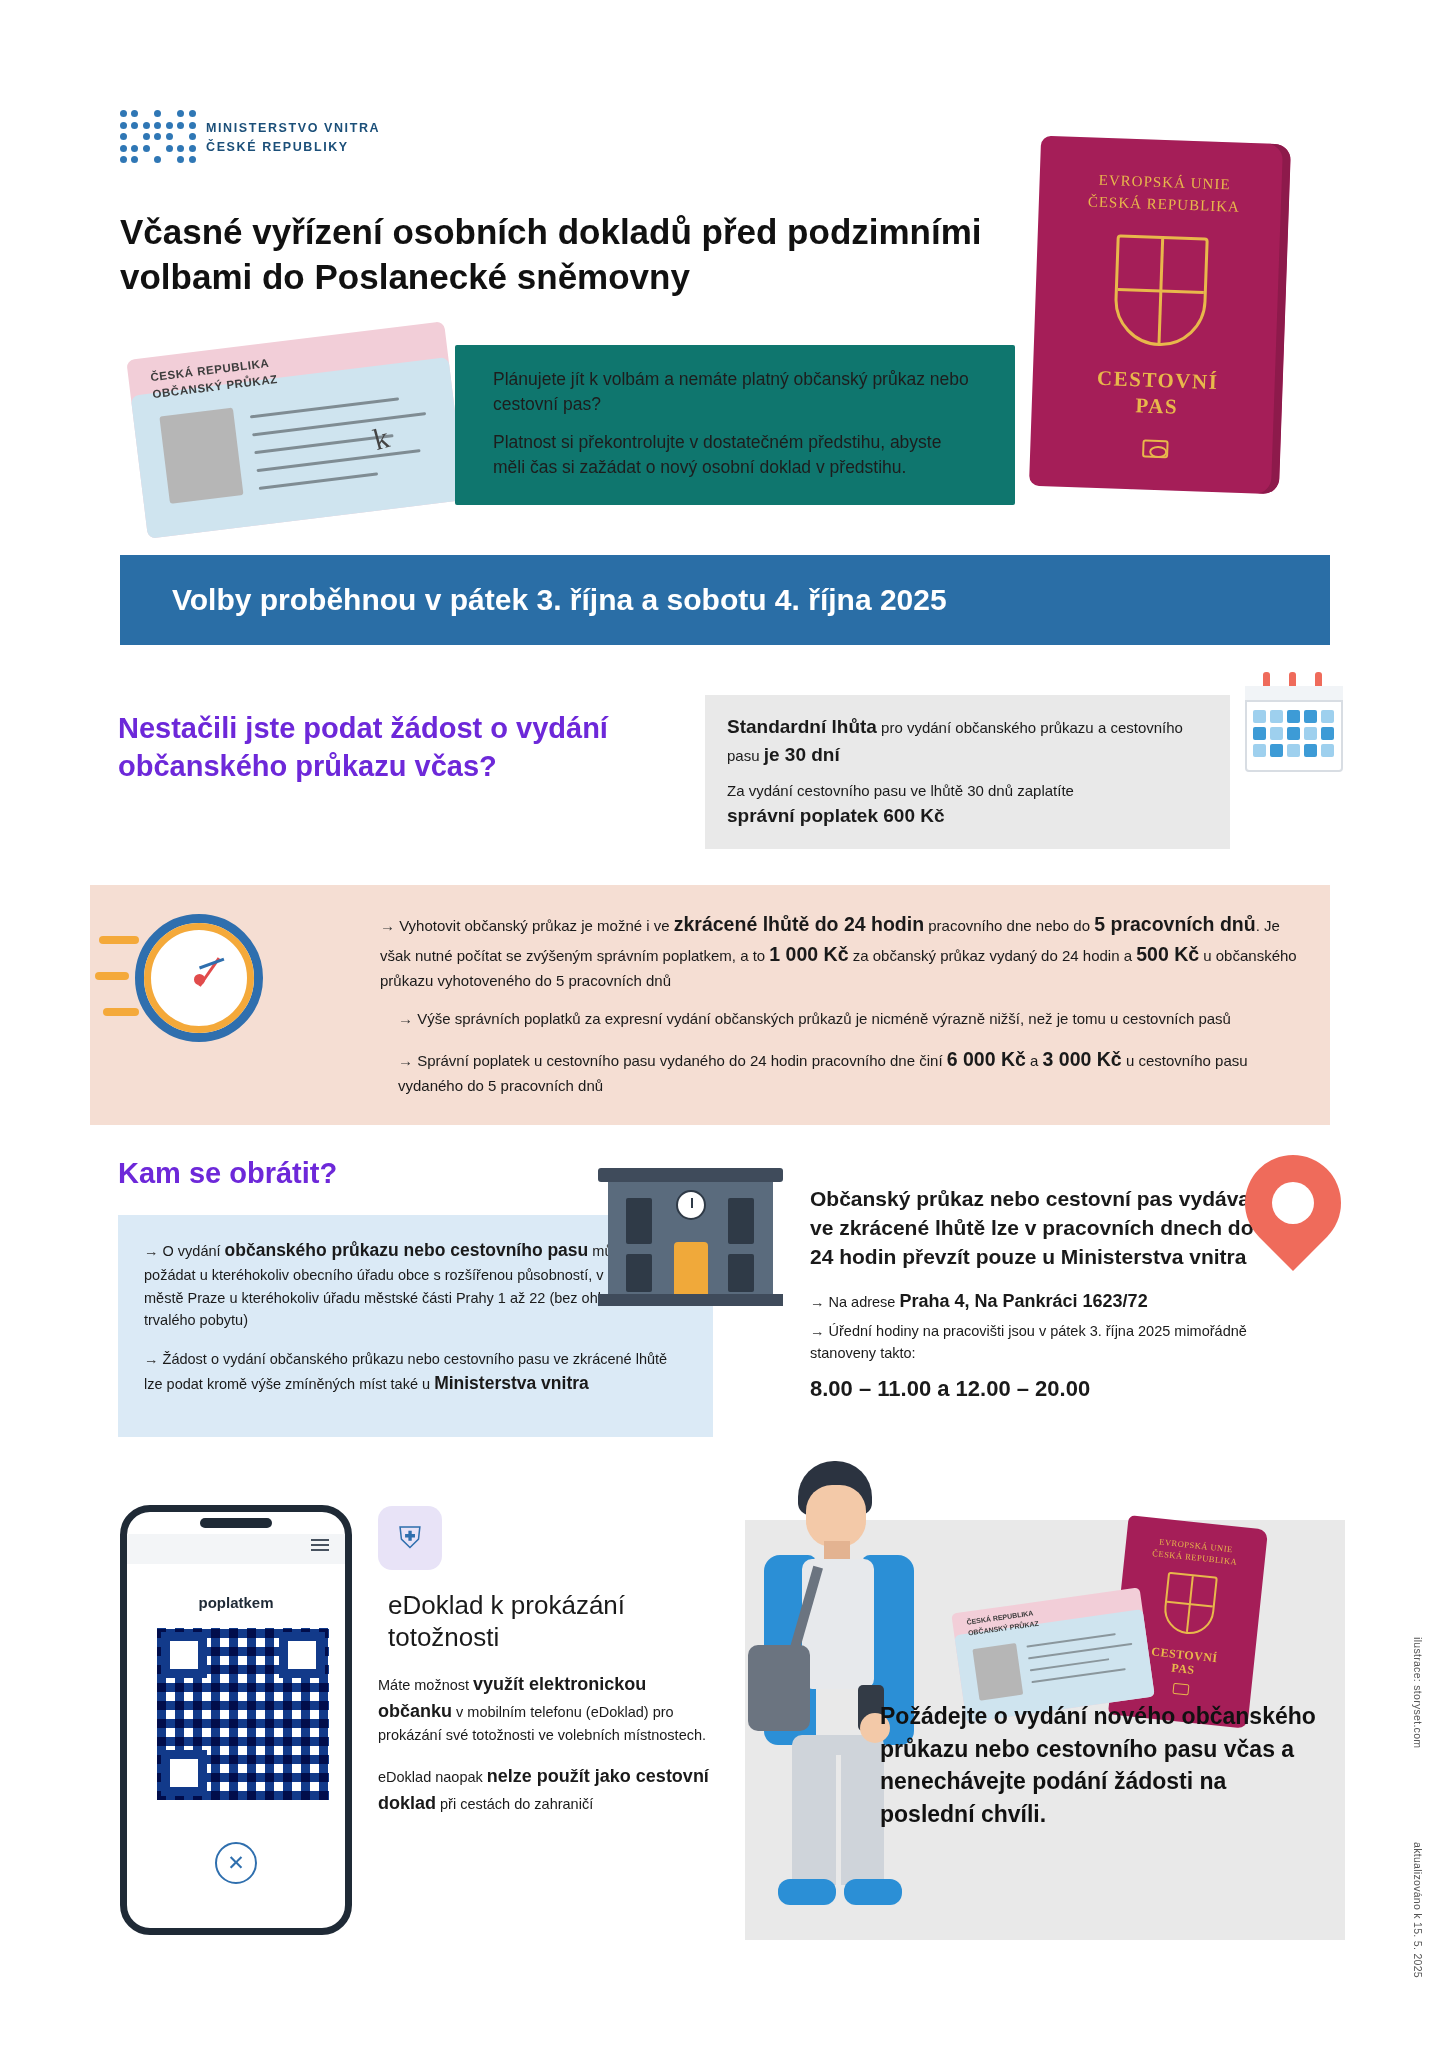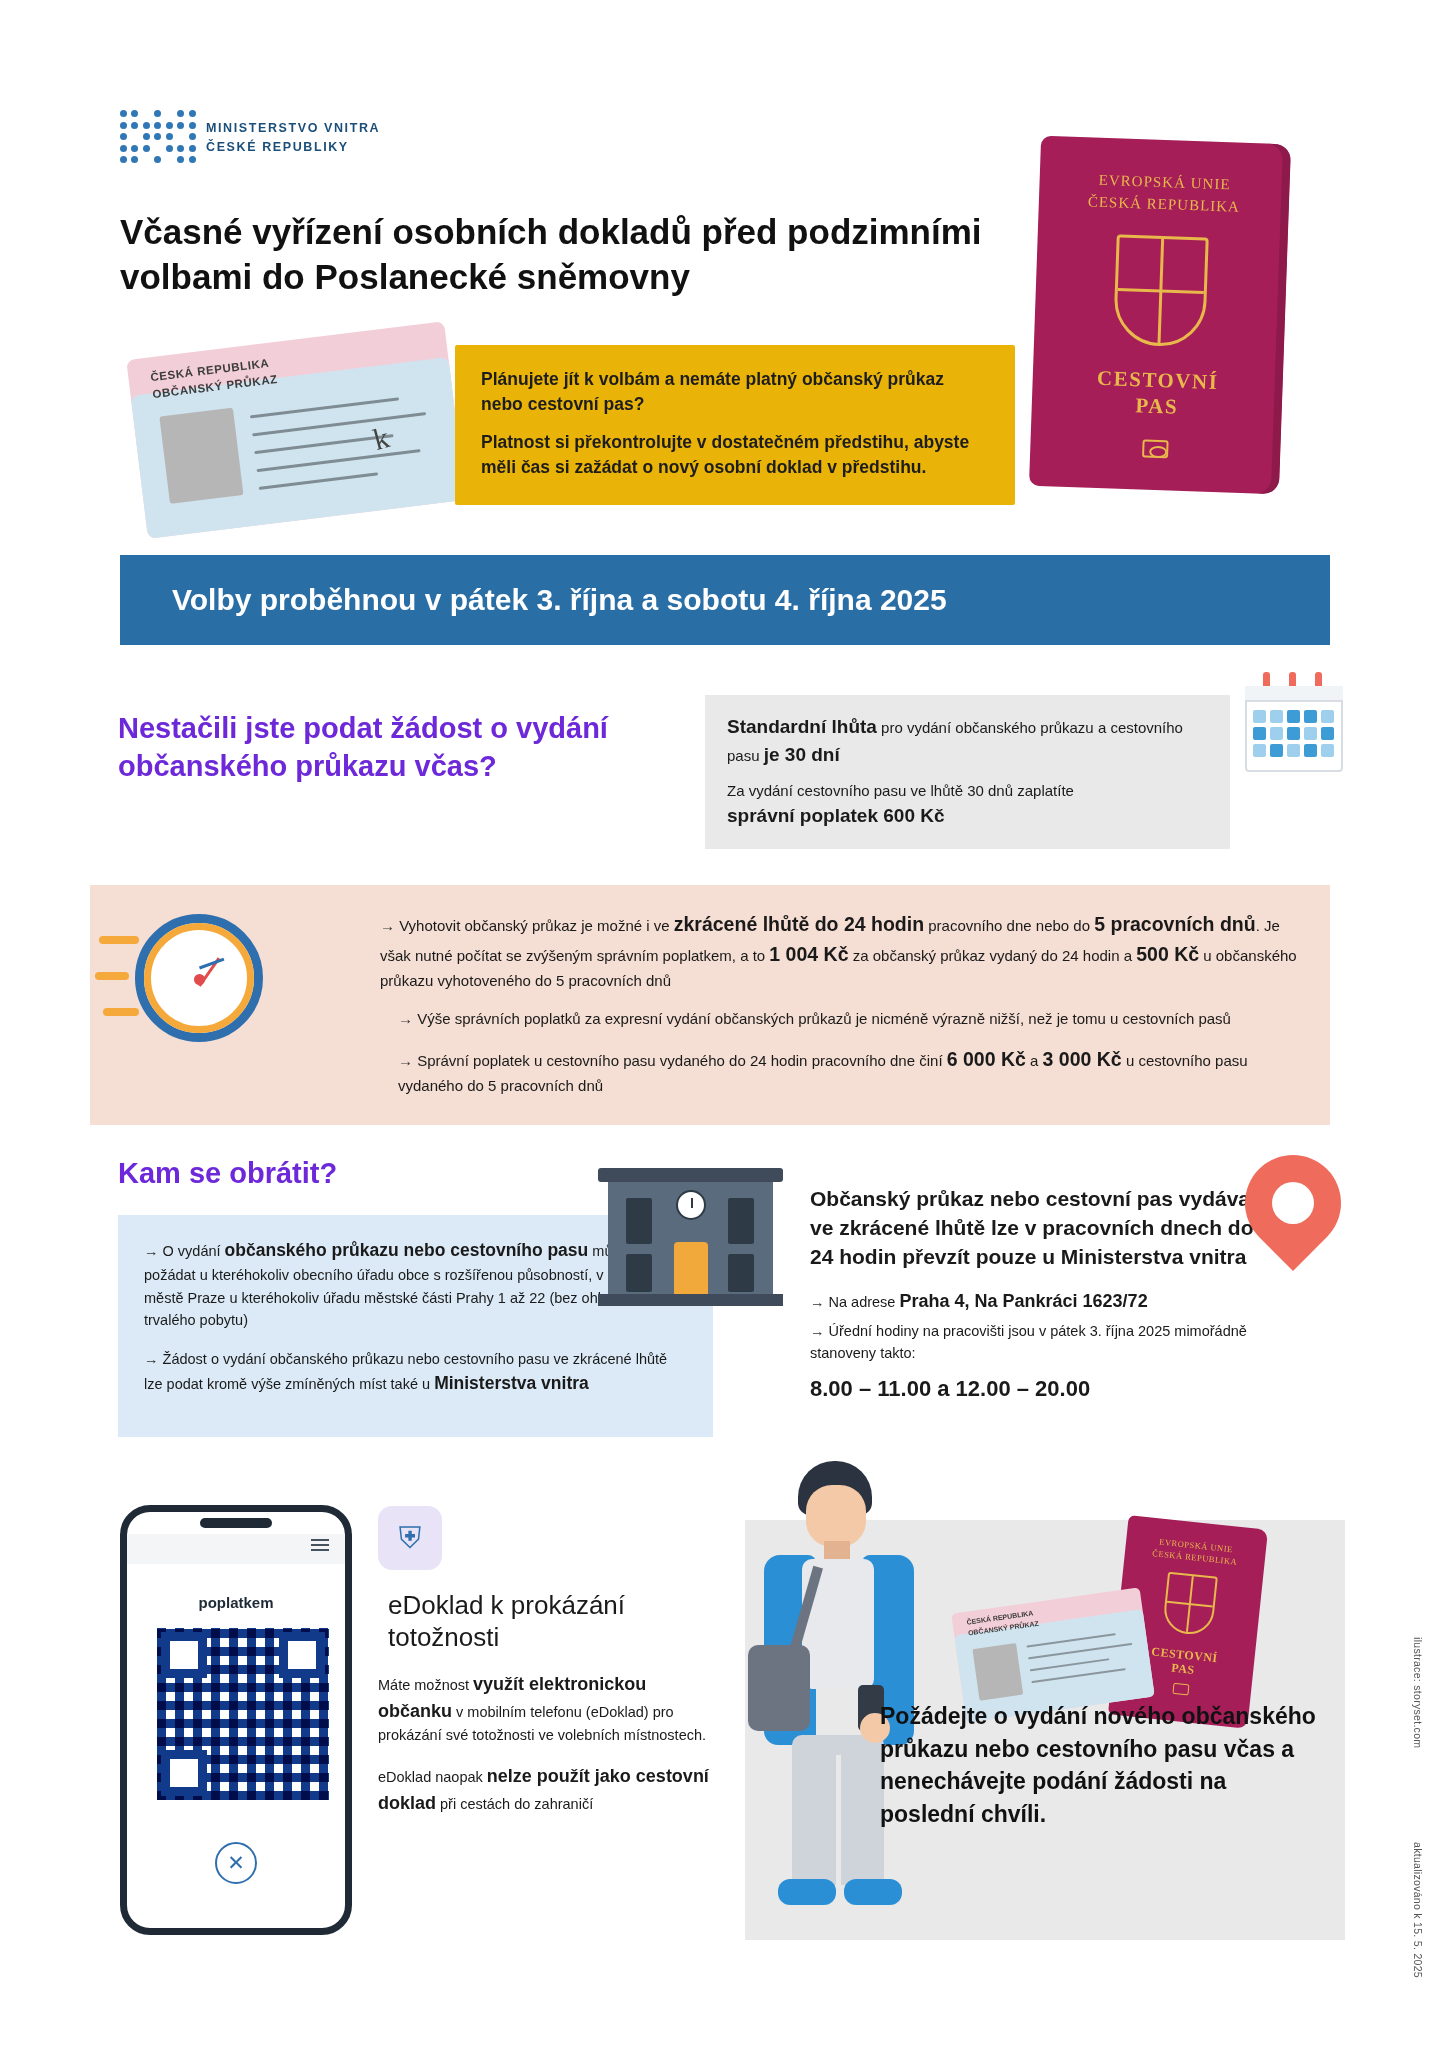--- a/index.html
+++ b/index.html
@@ -34,21 +34,21 @@
   .idcard .pinkstrip { position:absolute; inset:0; background:#f2ced8; border-radius:8px; }
   .idcard .bluebody { position:absolute; left:0; top:36px; right:0; bottom:0; background:#cfe4ef; border-radius:8px; }
   .idcard .photo { position:absolute; left:26px; top:60px; width:74px; height:88px; background:#b6b6b6; border-radius:3px; }
   .idcard .ln { position:absolute; left:116px; height:3px; background:#7f8c93; border-radius:2px; }
   .idcard .cap { position:absolute; left:22px; top:12px; font-size:11.5px; font-weight:700; color:#3c3c3c; letter-spacing:.6px; line-height:1.5; }
   .idcard .sig { position:absolute; left:236px; top:92px; font-size:30px; color:#444; transform:rotate(-8deg); font-family:"Liberation Serif", serif; }
 
   
   .intro {
     position:absolute; left:455px; top:345px; width:560px; min-height:160px;
-    background:#eab308; padding:22px 26px; border-radius:2px;font-weight:bold;
+    background:#0f766e; padding:22px 38px; border-radius:2px;
   }
   .intro p { margin:0 0 14px 0; font-size:17.5px; line-height:1.4; color:#1d1d1d; }
   .intro p:last-child { margin-bottom:0; }
 
   
   .passport {
     position:absolute; left:1035px; top:140px; width:250px; height:350px;
     background:#a51e58; border-radius:10px 16px 16px 10px;
     box-shadow: -8px 0 0 0 #8d1a4b inset;
     transform: rotate(2deg);
@@ -332,21 +332,21 @@
         <i class="lt"></i>
         <i></i>
         <i class="lt"></i>
     </div>
   </div>
 
   <div class="expedite">
     <div class="txt">
       <p>
         <span class="arrow">→</span>
-        <span>Vyhotovit občanský průkaz je možné i ve </span><b>zkrácené lhůtě do 24 hodin</b><span> pracovního dne nebo do </span><b>5 pracovních dnů</b><span>. Je však nutné počítat se zvýšeným správním poplatkem, a to </span><b>1 004 Kč</b><span> za občanský průkaz vydaný do 24 hodin a </span><b>500 Kč</b><span> u občanského průkazu vyhotoveného do 5 pracovních dnů</span>
+        <span>Vyhotovit občanský průkaz je možné i ve </span><b>zkrácené lhůtě do 24 hodin</b><span> pracovního dne nebo do </span><b>5 pracovních dnů</b><span>. Je však nutné počítat se zvýšeným správním poplatkem, a to </span><b>1 000 Kč</b><span> za občanský průkaz vydaný do 24 hodin a </span><b>500 Kč</b><span> u občanského průkazu vyhotoveného do 5 pracovních dnů</span>
       </p>
       <p style="padding-left:18px;">
         <span class="arrow">→</span>
         <span>Výše správních poplatků za expresní vydání občanských průkazů je nicméně výrazně nižší, než je tomu u cestovních pasů</span>
       </p>
       <p style="padding-left:18px;">
         <span class="arrow">→</span>
         <span>Správní poplatek u cestovního pasu vydaného do 24 hodin pracovního dne činí </span><b>6 000 Kč</b><span> a </span><b>3 000 Kč</b><span> u cestovního pasu vydaného do 5 pracovních dnů</span>
       </p>
     </div>

